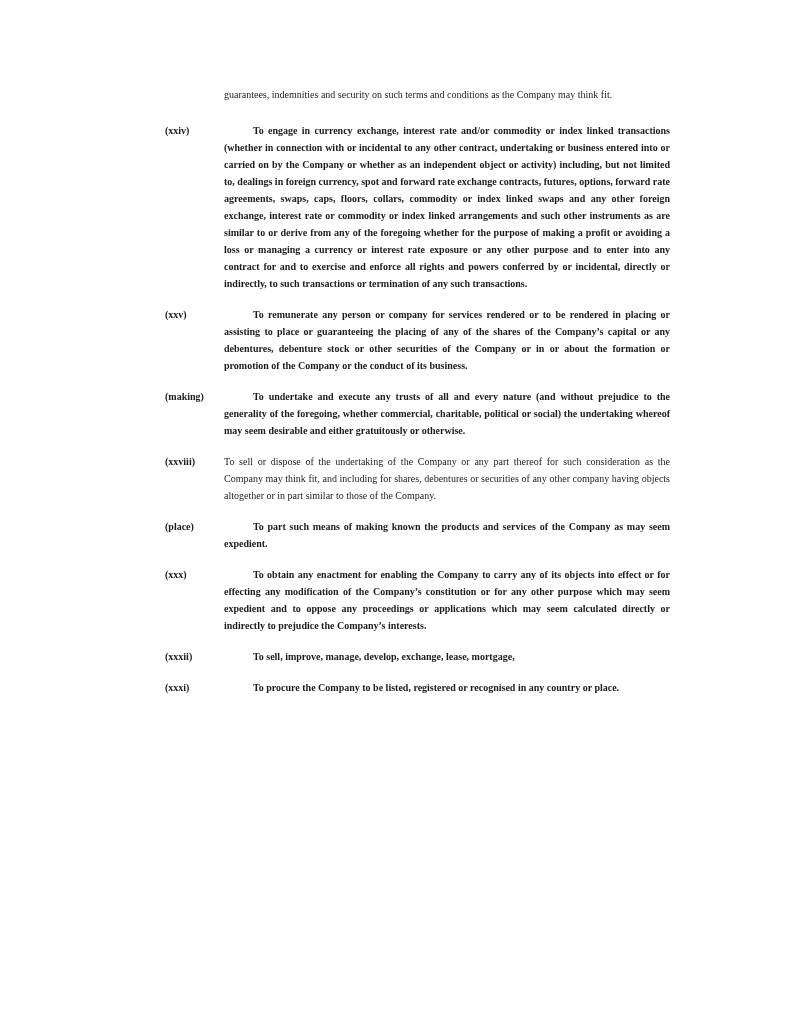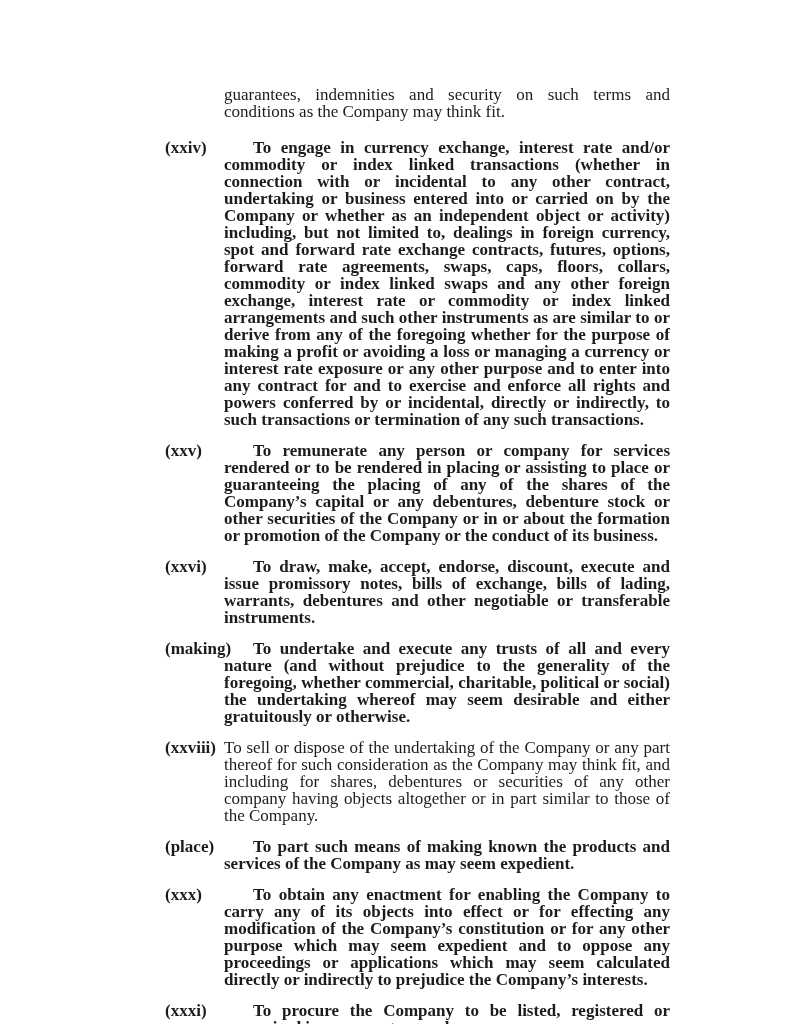--- a/index.html
+++ b/index.html
@@ -8,21 +8,21 @@
     background: #ffffff;
   }
   .page {
     position: relative;
     width: 791px;
     height: 1024px;
     background: #ffffff;
     overflow: hidden;
     font-family: "Liberation Serif", serif;
     color: #1c1c1c;
-    font-size: 17px;
+    font-size: 10px;
     line-height: 17px;
   }
   .content {
     position: absolute;
     left: 165px;
     top: 86px;
     width: 505px;
   }
   .clause {
     display: flex;
@@ -62,24 +62,20 @@
     <div class="clause">
       <span class="label">(xxiv)</span>
       <p class="indent">To engage in currency exchange, interest rate and/or commodity or index linked transactions (whether in connection with or incidental to any other contract, undertaking or business entered into or carried on by the Company or whether as an independent object or activity) including, but not limited to, dealings in foreign currency, spot and forward rate exchange contracts, futures, options, forward rate agreements, swaps, caps, floors, collars, commodity or index linked swaps and any other foreign exchange, interest rate or commodity or index linked arrangements and such other instruments as are similar to or derive from any of the foregoing whether for the purpose of making a profit or avoiding a loss or managing a currency or interest rate exposure or any other purpose and to enter into any contract for and to exercise and enforce all rights and powers conferred by or incidental, directly or indirectly, to such transactions or termination of any such transactions.</p>
     </div>
 
     <div class="clause">
       <span class="label">(xxv)</span>
       <p class="indent">To remunerate any person or company for services rendered or to be rendered in placing or assisting to place or guaranteeing the placing of any of the shares of the Company’s capital or any debentures, debenture stock or other securities of the Company or in or about the formation or promotion of the Company or the conduct of its business.</p>
     </div>
 
-    <div class="clause">
-      <span class="label">(xxvi)</span>
-      <p class="indent">To draw, make, accept, endorse, discount, execute and issue promissory notes, bills of exchange, bills of lading, warrants, debentures and other negotiable or transferable instruments.</p>
-    </div>
 
     <div class="clause">
       <span class="label">(making)</span>
       <p class="indent">To undertake and execute any trusts of all and every nature (and without prejudice to the generality of the foregoing, whether commercial, charitable, political or social) the undertaking whereof may seem desirable and either gratuitously or otherwise.</p>
     </div>
 
     <div class="clause">
       <span class="label">(xxviii)</span>
       <p>To sell or dispose of the undertaking of the Company or any part thereof for such consideration as the Company may think fit, and including for shares, debentures or securities of any other company having objects altogether or in part similar to those of the Company.</p>
     </div>
@@ -88,23 +84,23 @@
       <span class="label">(place)</span>
       <p class="indent">To part such means of making known the products and services of the Company as may seem expedient.</p>
     </div>
 
     <div class="clause">
       <span class="label">(xxx)</span>
       <p class="indent">To obtain any enactment for enabling the Company to carry any of its objects into effect or for effecting any modification of the Company’s constitution or for any other purpose which may seem expedient and to oppose any proceedings or applications which may seem calculated directly or indirectly to prejudice the Company’s interests.</p>
     </div>
 
     <div class="clause">
-      <span class="label">(xxxi)</span>
-      <p class="indent">To procure the Company to be listed, registered or recognised in any country or place.</p>
+      <span class="label">(xxxii)</span>
+      <p class="indent">To sell, improve, manage, develop, exchange, lease, mortgage,</p>
     </div>
 
     <div class="clause">
-      <span class="label">(xxxii)</span>
-      <p class="indent">To sell, improve, manage, develop, exchange, lease, mortgage,</p>
+      <span class="label">(xxxi)</span>
+      <p class="indent">To procure the Company to be listed, registered or recognised in any country or place.</p>
     </div>
 
   </div>
 </div>
 
 </body></html>

